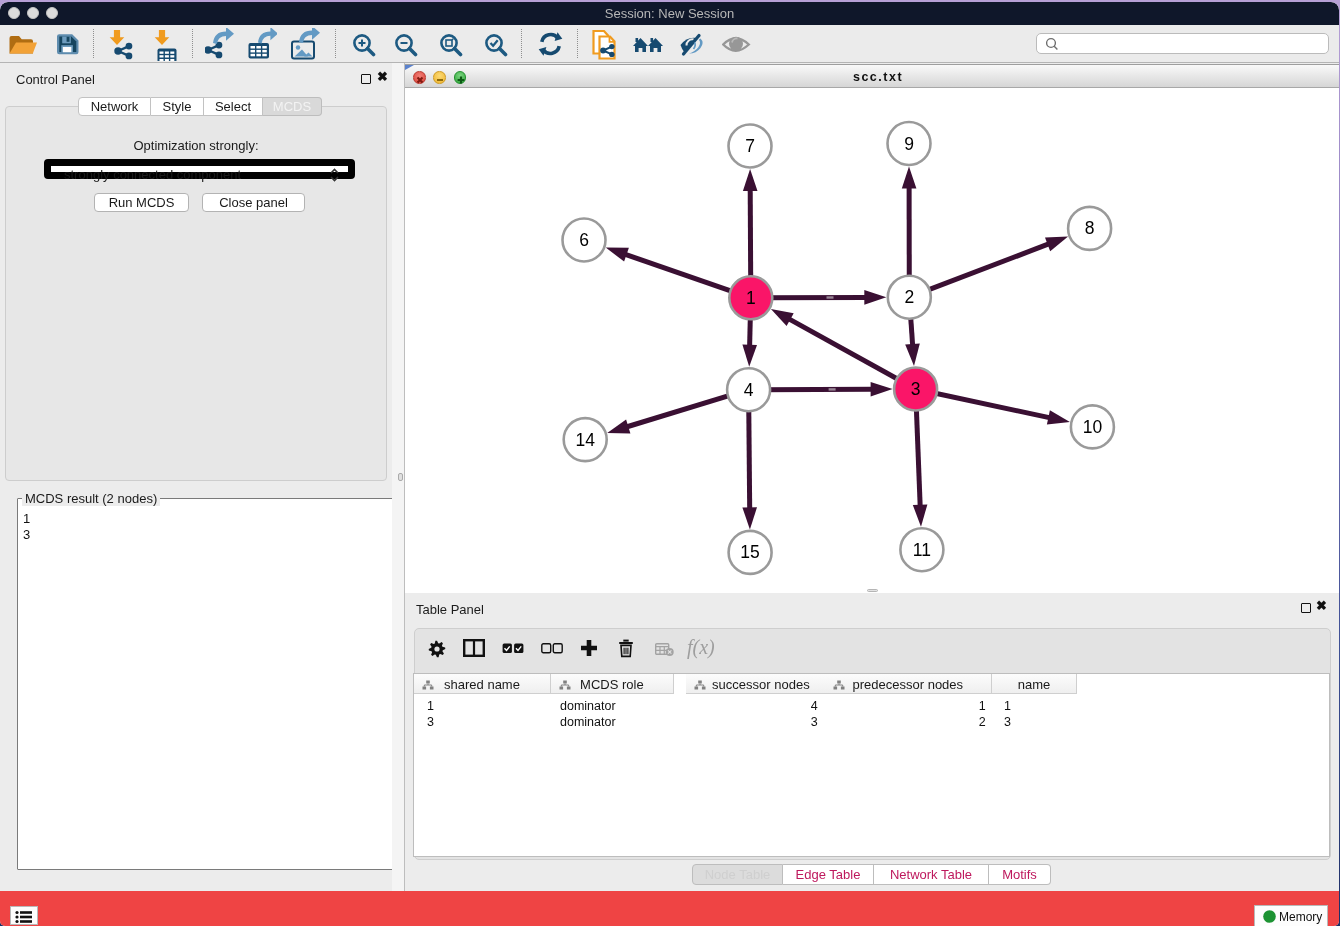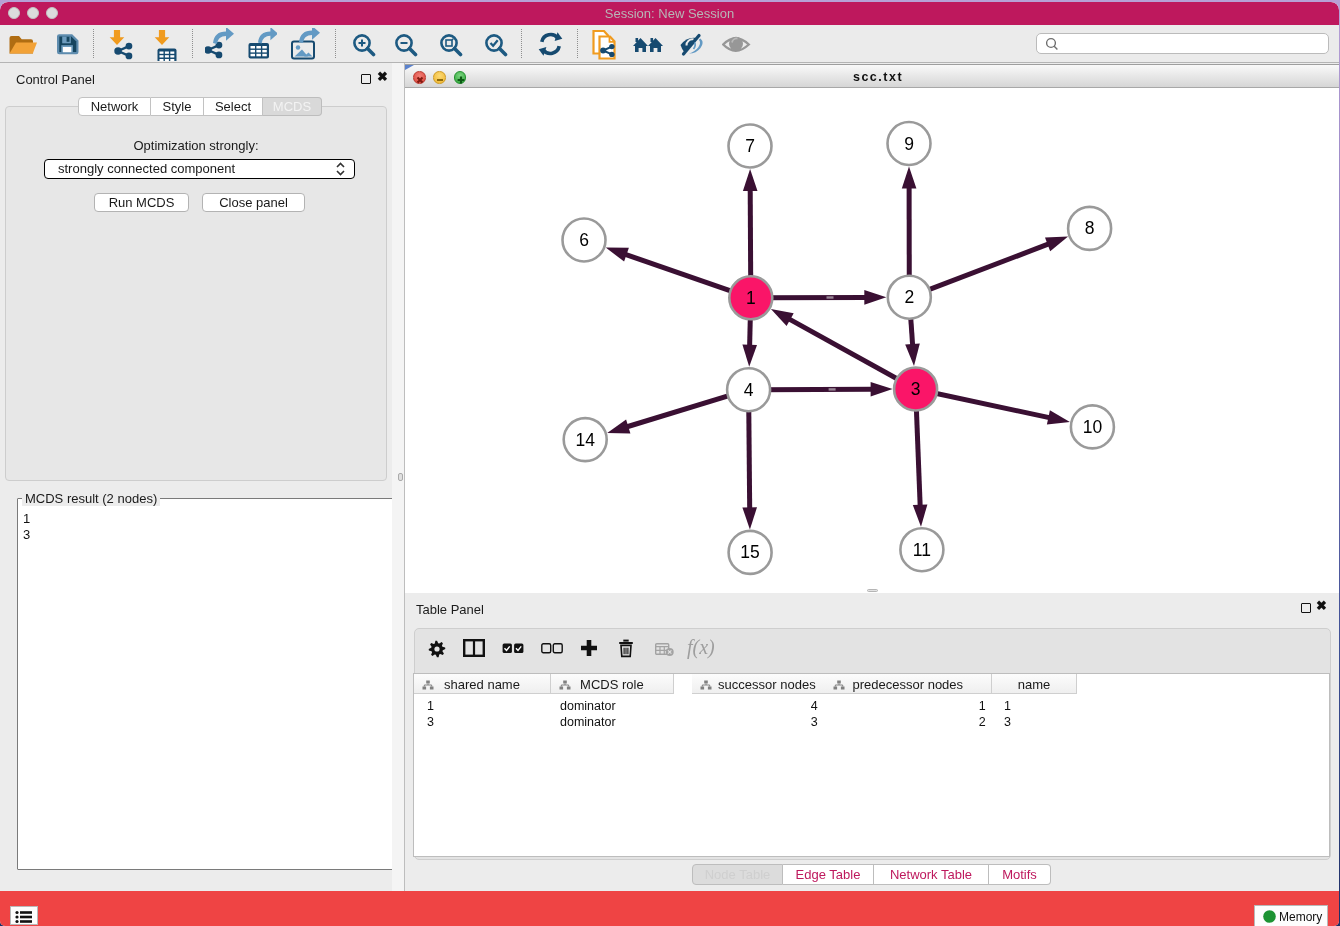--- a/index.html
+++ b/index.html
@@ -1,35 +1,35 @@
 <!DOCTYPE html>
 <html><head><meta charset="utf-8"><style>
 *{margin:0;padding:0;box-sizing:border-box}
 html,body{width:1340px;height:926px;overflow:hidden}
 body{font-family:"Liberation Sans",sans-serif;background:linear-gradient(#b7a0d6 0%,#8f7fc0 30%,#3d4f94 70%,#1d2f66 100%);position:relative}
 .abs{position:absolute}
 .window{position:absolute;left:0;top:2px;width:1339px;height:924px;background:#ececec;border-radius:8px 8px 5px 5px;overflow:hidden}
-.titlebar{position:absolute;left:0;top:0;width:100%;height:23px;background:#be185d;border-radius:8px 8px 0 0}
+.titlebar{position:absolute;left:0;top:0;width:100%;height:23px;background:#0f172a;border-radius:8px 8px 0 0}
 .tl{position:absolute;top:5px;width:12px;height:12px;border-radius:50%;background:#dcdcdc;border:1px solid #c3c3c3}
 .apptitle{position:absolute;top:4px;left:0;width:100%;text-align:center;font-size:13px;color:#b7b7b7}
 .toolbar{position:absolute;left:0;top:23px;width:100%;height:38px;background:#ebebeb;border-bottom:1px solid #b4b4b4}
 .tsep{position:absolute;top:4px;height:29px;width:1px;border-left:1px dotted #8f8f8f}
 .ticon{position:absolute;top:0}
 .search{position:absolute;left:1036px;top:8px;width:293px;height:21px;background:#fff;border:1px solid #bbb;border-radius:5px}
 .cpanel{position:absolute;left:0;top:61px;width:392px;height:828px;background:#ececec}
 .cptitle{position:absolute;left:16px;top:9px;font-size:13px;color:#1c1c1c}
 .sq{position:absolute;width:10px;height:10px;border:1.8px solid #111;border-radius:1px}
 .xx{position:absolute;font-size:13px;font-weight:bold;color:#111}
 .tabpane{position:absolute;left:5px;top:43px;width:382px;height:375px;background:#e7e7e7;border:1px solid #cdcdcd;border-radius:4px}
 .tabs{position:absolute;left:78px;top:34px;height:19px;display:flex;font-size:13px}
 .tab{background:#fff;border:1px solid #c2c2c2;border-left:none;color:#1a1a1a;display:flex;align-items:center;justify-content:center}
 .tab.first{border-left:1px solid #c2c2c2;border-radius:4px 0 0 4px}
 .tab.sel{background:#d9d9d9;color:#f3f3f3;border-radius:0 4px 4px 0;border-color:#bdbdbd}
 .optlabel{position:absolute;left:0;top:75px;width:392px;text-align:center;font-size:13px;color:#1a1a1a}
-.combo{position:absolute;left:44px;top:96px;width:311px;height:20px;background:#fff;border:1px solid #000000;border-radius:4px;font-size:13px;color:#1a1a1a;line-height:18px;padding-left:13px}
+.combo{position:absolute;left:44px;top:96px;width:311px;height:20px;background:#fff;border:7px solid #000000;border-radius:4px;font-size:13px;color:#1a1a1a;line-height:18px;padding-left:13px}
 .btn{position:absolute;height:19px;background:#fff;border:1px solid #b3b3b3;border-radius:4px;font-size:13px;color:#1a1a1a;text-align:center;line-height:17px}
 .mcdsbox{position:absolute;left:17px;top:435px;width:416px;height:372px;background:#fff;border:1px solid #7a7a7a;border-radius:1px}
 .mcdslegend{position:absolute;left:4px;top:-8px;background:#ececec;padding:0 3px;font-size:13px;color:#1a1a1a}
 .vdivider{position:absolute;left:392px;top:61px;width:13px;height:828px;background:#f4f4f4;border-right:1px solid #bdbdbd}
 .vgrip{position:absolute;left:6px;top:410px;width:5px;height:8px;background:#e0e0e0;border:1px solid #aaa;border-radius:2px}
 .netframe{position:absolute;left:405px;top:62px;width:934px;height:529px}
 .nettitle{position:absolute;left:0;top:0;width:100%;height:24px;background:linear-gradient(#f9f9f9,#d6d6d6);border-top:1px solid #9e9e9e;border-bottom:1px solid #a8a8a8}
 .netname{position:absolute;top:5px;left:6px;width:100%;text-align:center;font-size:12.5px;letter-spacing:1.5px;color:#111;font-weight:bold}
 .light{position:absolute;top:6px;width:12.5px;height:12.5px;border-radius:50%;text-align:center}
 .canvas{position:absolute;left:0;top:24px;width:934px;height:505px;background:#fff}
@@ -346,21 +346,21 @@
         </div>
         <div class="thead" style="left:137px;width:122.8px">
           <span style="position:absolute;left:8px;top:4px"><svg width="12" height="10" viewBox="0 0 12 10">
               <rect x="4.2" y="0.5" width="3.6" height="3" fill="#808080"></rect>
               <rect x="0.5" y="6.5" width="3.6" height="3" fill="#808080"></rect>
               <rect x="7.9" y="6.5" width="3.6" height="3" fill="#808080"></rect>
               <path d="M6 3.5 V5 M2.3 6.5 V5 H9.7 V6.5" fill="none" stroke="#808080" stroke-width="1"></path>
             </svg></span>
           <span style="position:absolute;left:0;width:100%;top:2.5px;text-align:center">MCDS role</span>
         </div>
-        <div class="thead" style="left:278px;width:150.8px">
+        <div class="thead" style="left:272px;width:150.8px">
           <span style="position:absolute;left:8px;top:4px"><svg width="12" height="10" viewBox="0 0 12 10">
               <rect x="4.2" y="0.5" width="3.6" height="3" fill="#808080"></rect>
               <rect x="0.5" y="6.5" width="3.6" height="3" fill="#808080"></rect>
               <rect x="7.9" y="6.5" width="3.6" height="3" fill="#808080"></rect>
               <path d="M6 3.5 V5 M2.3 6.5 V5 H9.7 V6.5" fill="none" stroke="#808080" stroke-width="1"></path>
             </svg></span>
           <span style="position:absolute;left:0;width:100%;top:2.5px;text-align:center">successor nodes</span>
         </div>
         <div class="thead" style="left:410.6px;width:167.4px">
           <span style="position:absolute;left:8px;top:4px"><svg width="12" height="10" viewBox="0 0 12 10">

